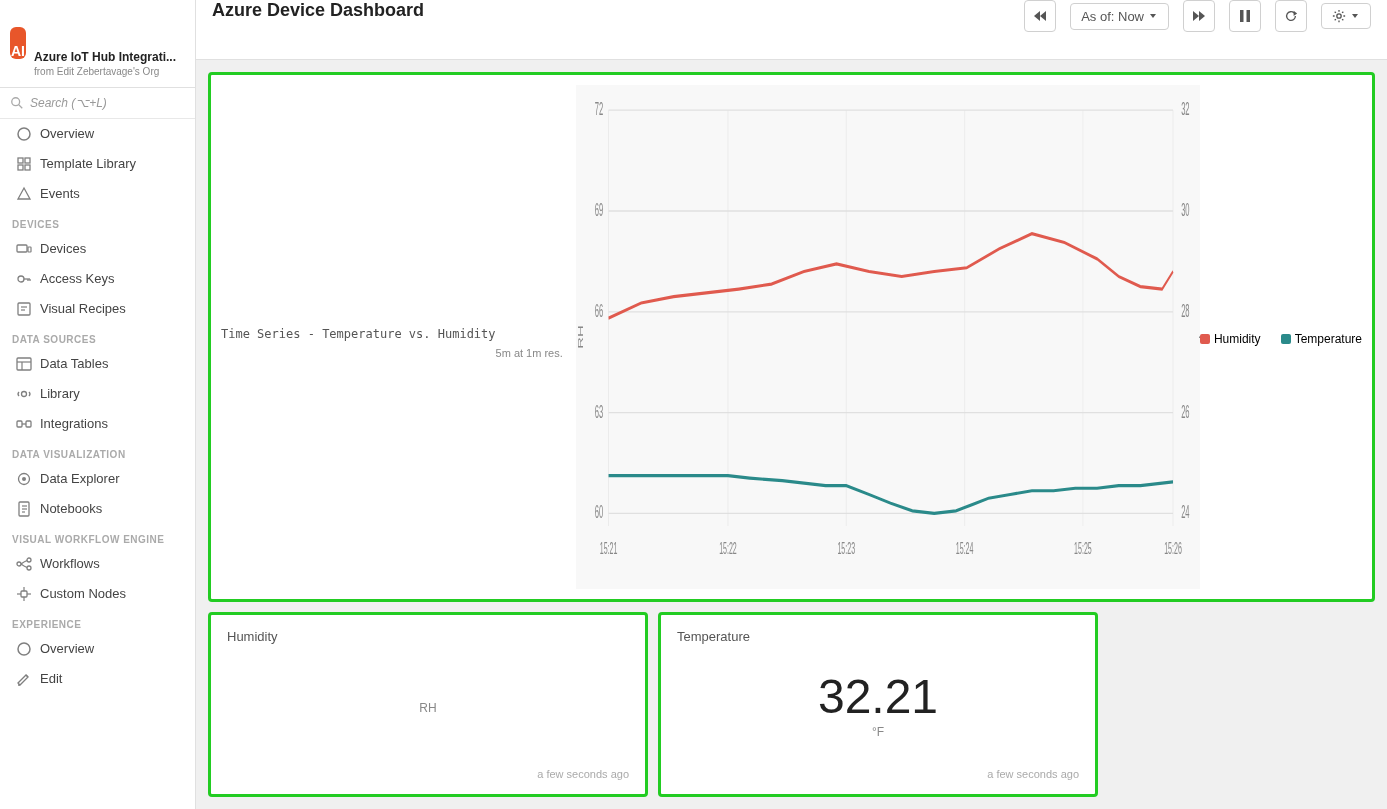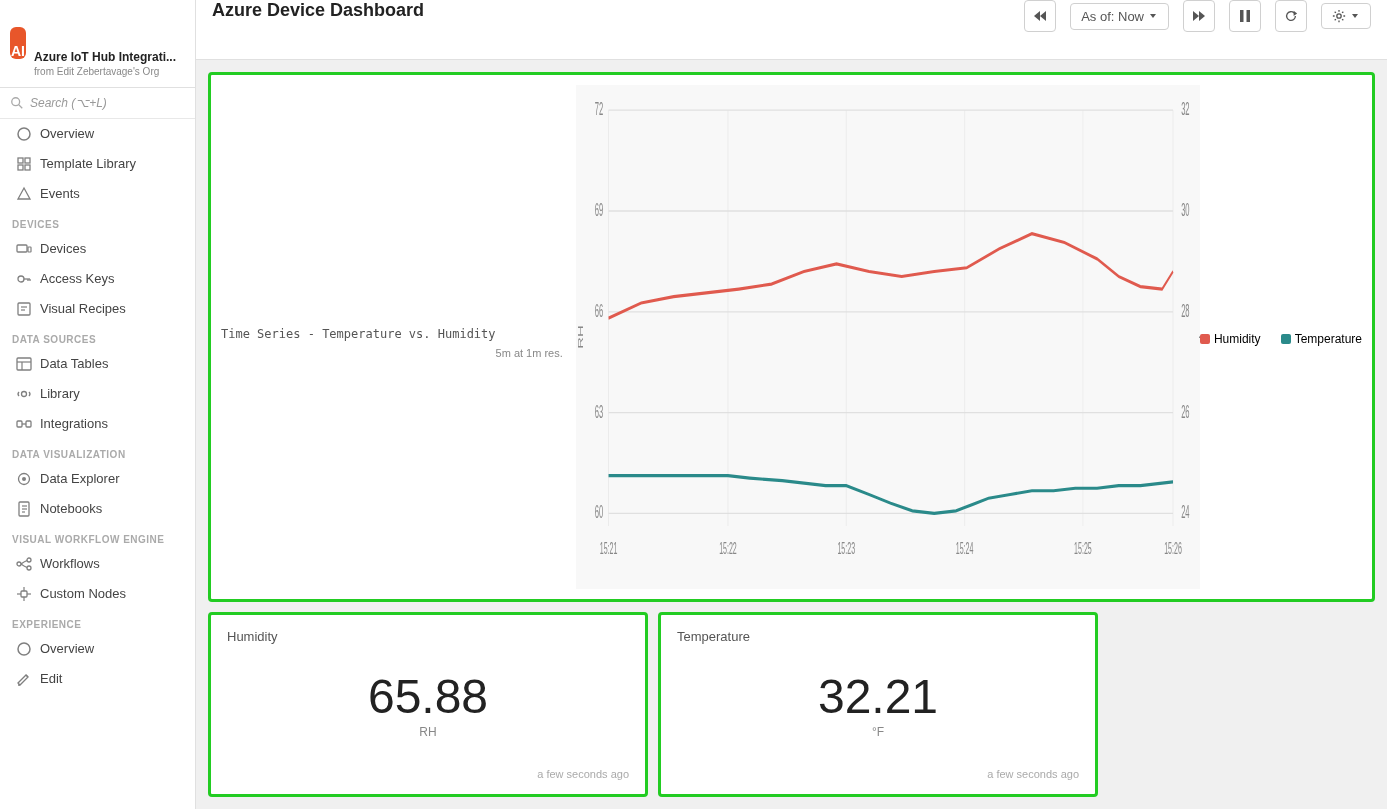--- a/index.html
+++ b/index.html
@@ -414,21 +414,20 @@
           <span>Temperature</span>
         </div>
       </div>
     </div>
 
     <div class="metric-row">
 
       <div class="metric-card">
         <div class="metric-title">Humidity</div>
         <div class="metric-value-block">
-          <div class="metric-value">65.88</div>
           <div class="metric-unit">RH</div>
         </div>
         <div class="metric-time">a few seconds ago</div>
       </div>
 
       <div class="metric-card">
         <div class="metric-title">Temperature</div>
         <div class="metric-value-block">
           <div class="metric-value">32.21</div>
           <div class="metric-unit">°F</div>

